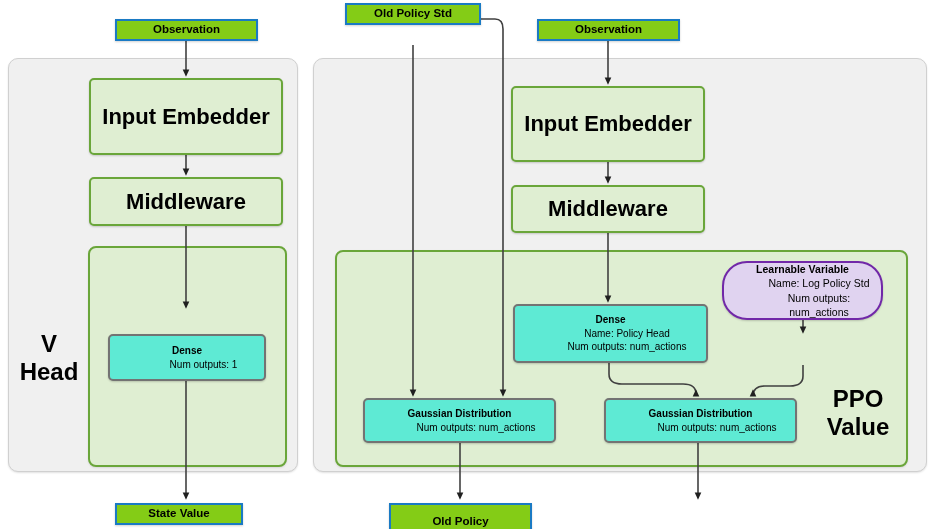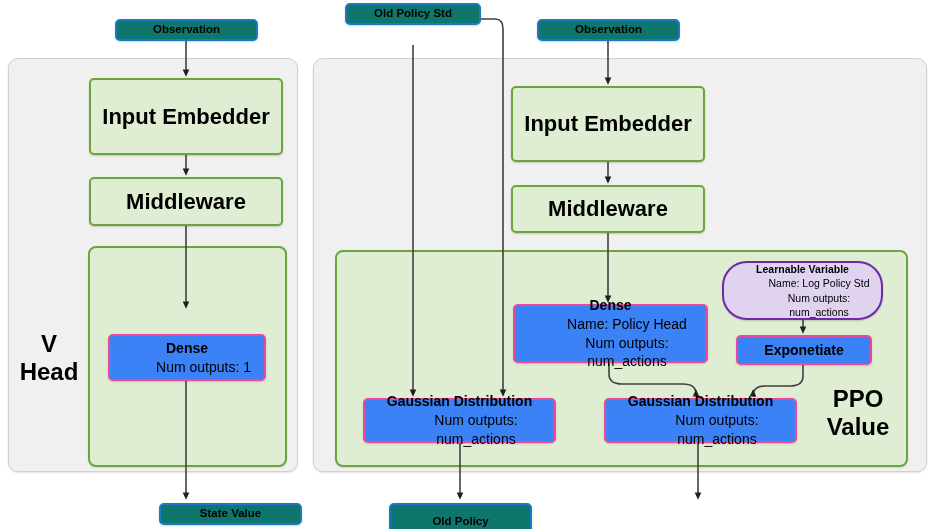--- a/index.html
+++ b/index.html
@@ -34,39 +34,39 @@
     box-sizing: border-box;
     display: flex;
     flex-direction: column;
     align-items: center;
     justify-content: center;
     text-align: center;
     border-radius: 5px;
     box-shadow: 0 1px 2px rgba(0,0,0,0.18);
   }
   .n-blue {
-    background: #0f766e;
+    background: #84cc16;
     border: 2px solid #1a7ac4;
     color: #000000;
     font-size: 11.5px;
     font-weight: bold;
-    border-radius: 5px;
+    border-radius: 0;
   }
   .n-green {
     background: #dfeed2;
     border: 2px solid #6aa63a;
     color: #000000;
     font-size: 22px;
     font-weight: bold;
   }
   .n-orange {
-    background: #3b82f6;
-    border: 2px solid #ec4899;
-    color: #000000;
-    font-size: 14px;
+    background: #5eead4;
+    border: 2px solid #737373;
+    color: #000000;
+    font-size: 10px;
   }
   .n-purple {
     background: #e0d3f0;
     border: 2px solid #7128a8;
     color: #000000;
     font-size: 10.5px;
   }
   .node .ttl { font-weight: bold; line-height: 1.35; }
   .node .sub { font-weight: normal; line-height: 1.35; padding-left: 33px; }
   .zone-label {
@@ -149,21 +149,21 @@
 
   <div class="node n-green" style="left:89px; top:177px; width:194px; height:49px;">
     <span class="ttl">Middleware</span>
   </div>
 
   <div class="node n-orange" style="left:108px; top:334px; width:158px; height:47px;">
     <span class="ttl">Dense</span>
     <span class="sub">Num outputs: 1</span>
   </div>
 
-  <div class="node n-blue" style="left:115px; top:503px; width:143px; height:22px;margin-left:44px;">
+  <div class="node n-blue" style="left:115px; top:503px; width:128px; height:22px;">
     <span class="ttl">State Value</span>
   </div>
 
   <div class="node n-blue" style="left:345px; top:3px; width:136px; height:22px;">
     <span class="ttl">Old Policy Std</span>
   </div>
 
 
   <div class="node n-blue" style="left:537px; top:19px; width:143px; height:22px;">
     <span class="ttl">Observation</span>
@@ -182,23 +182,20 @@
     <span class="sub">Name: Policy Head</span>
     <span class="sub">Num outputs: num_actions</span>
   </div>
 
   <div class="node n-purple" style="left:722px; top:261px; width:161px; height:59px;border-radius:25px;">
     <span class="ttl">Learnable Variable</span>
     <span class="sub">Name: Log Policy Std</span>
     <span class="sub">Num outputs: num_actions</span>
   </div>
 
-  <div class="node n-orange" style="left:736px; top:335px; width:136px; height:30px;">
-    <span class="ttl">Exponetiate</span>
-  </div>
 
   <div class="node n-orange" style="left:363px; top:398px; width:193px; height:45px;">
     <span class="ttl">Gaussian Distribution</span>
     <span class="sub">Num outputs: num_actions</span>
   </div>
 
   <div class="node n-orange" style="left:604px; top:398px; width:193px; height:45px;">
     <span class="ttl">Gaussian Distribution</span>
     <span class="sub">Num outputs: num_actions</span>
   </div>

